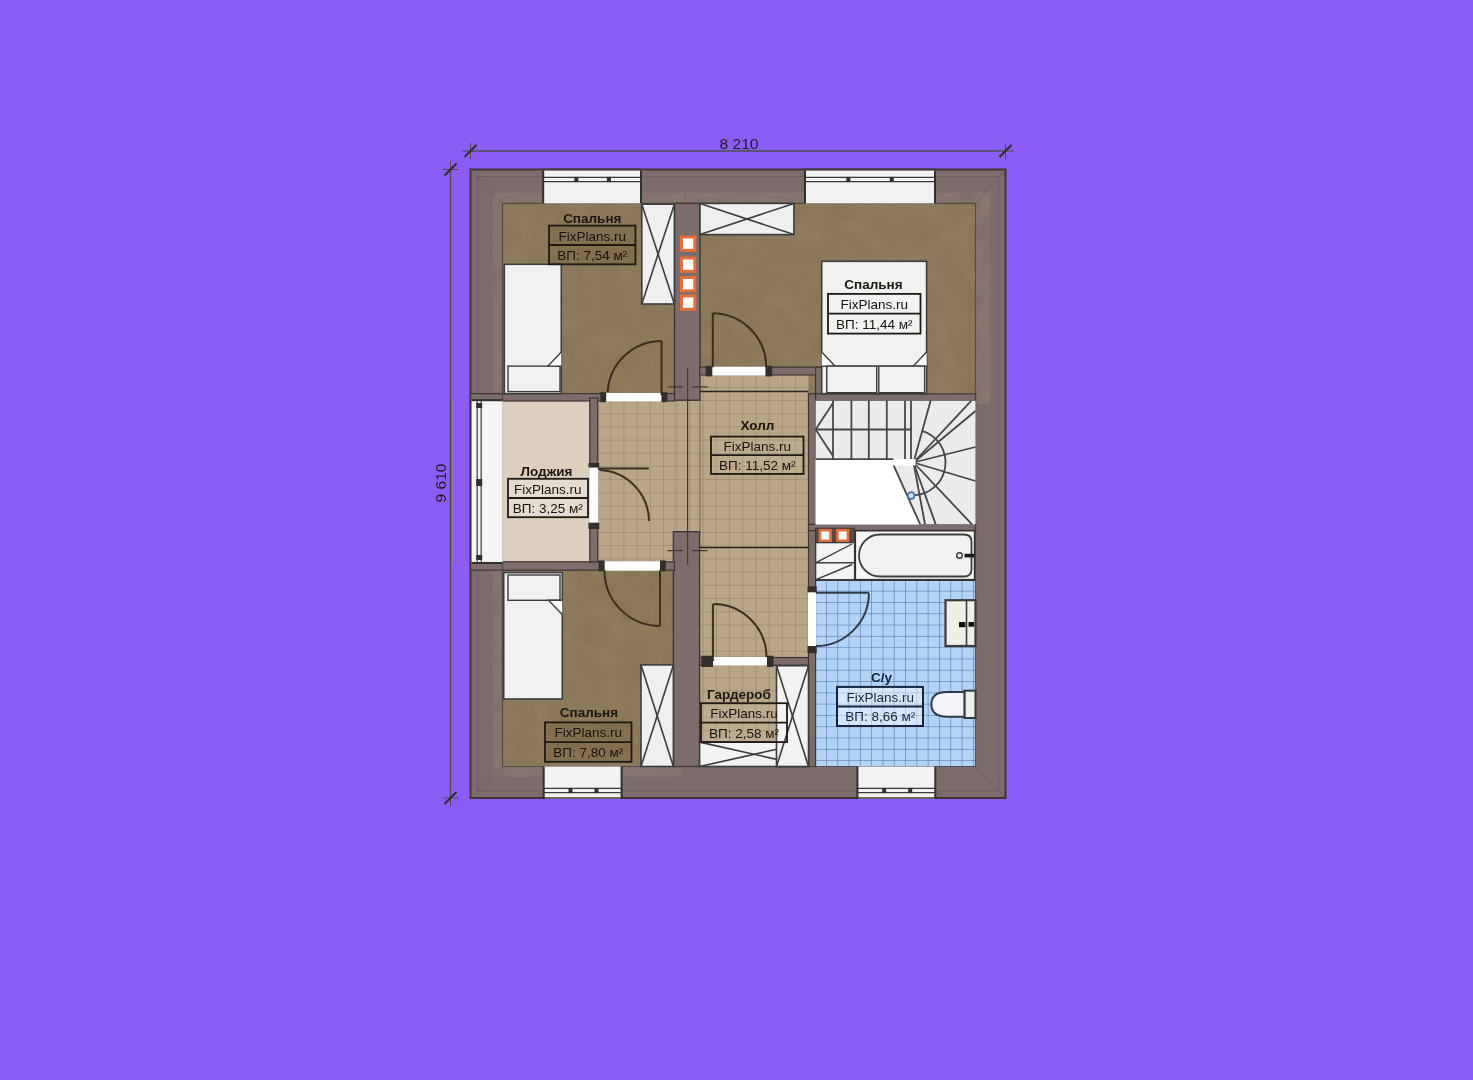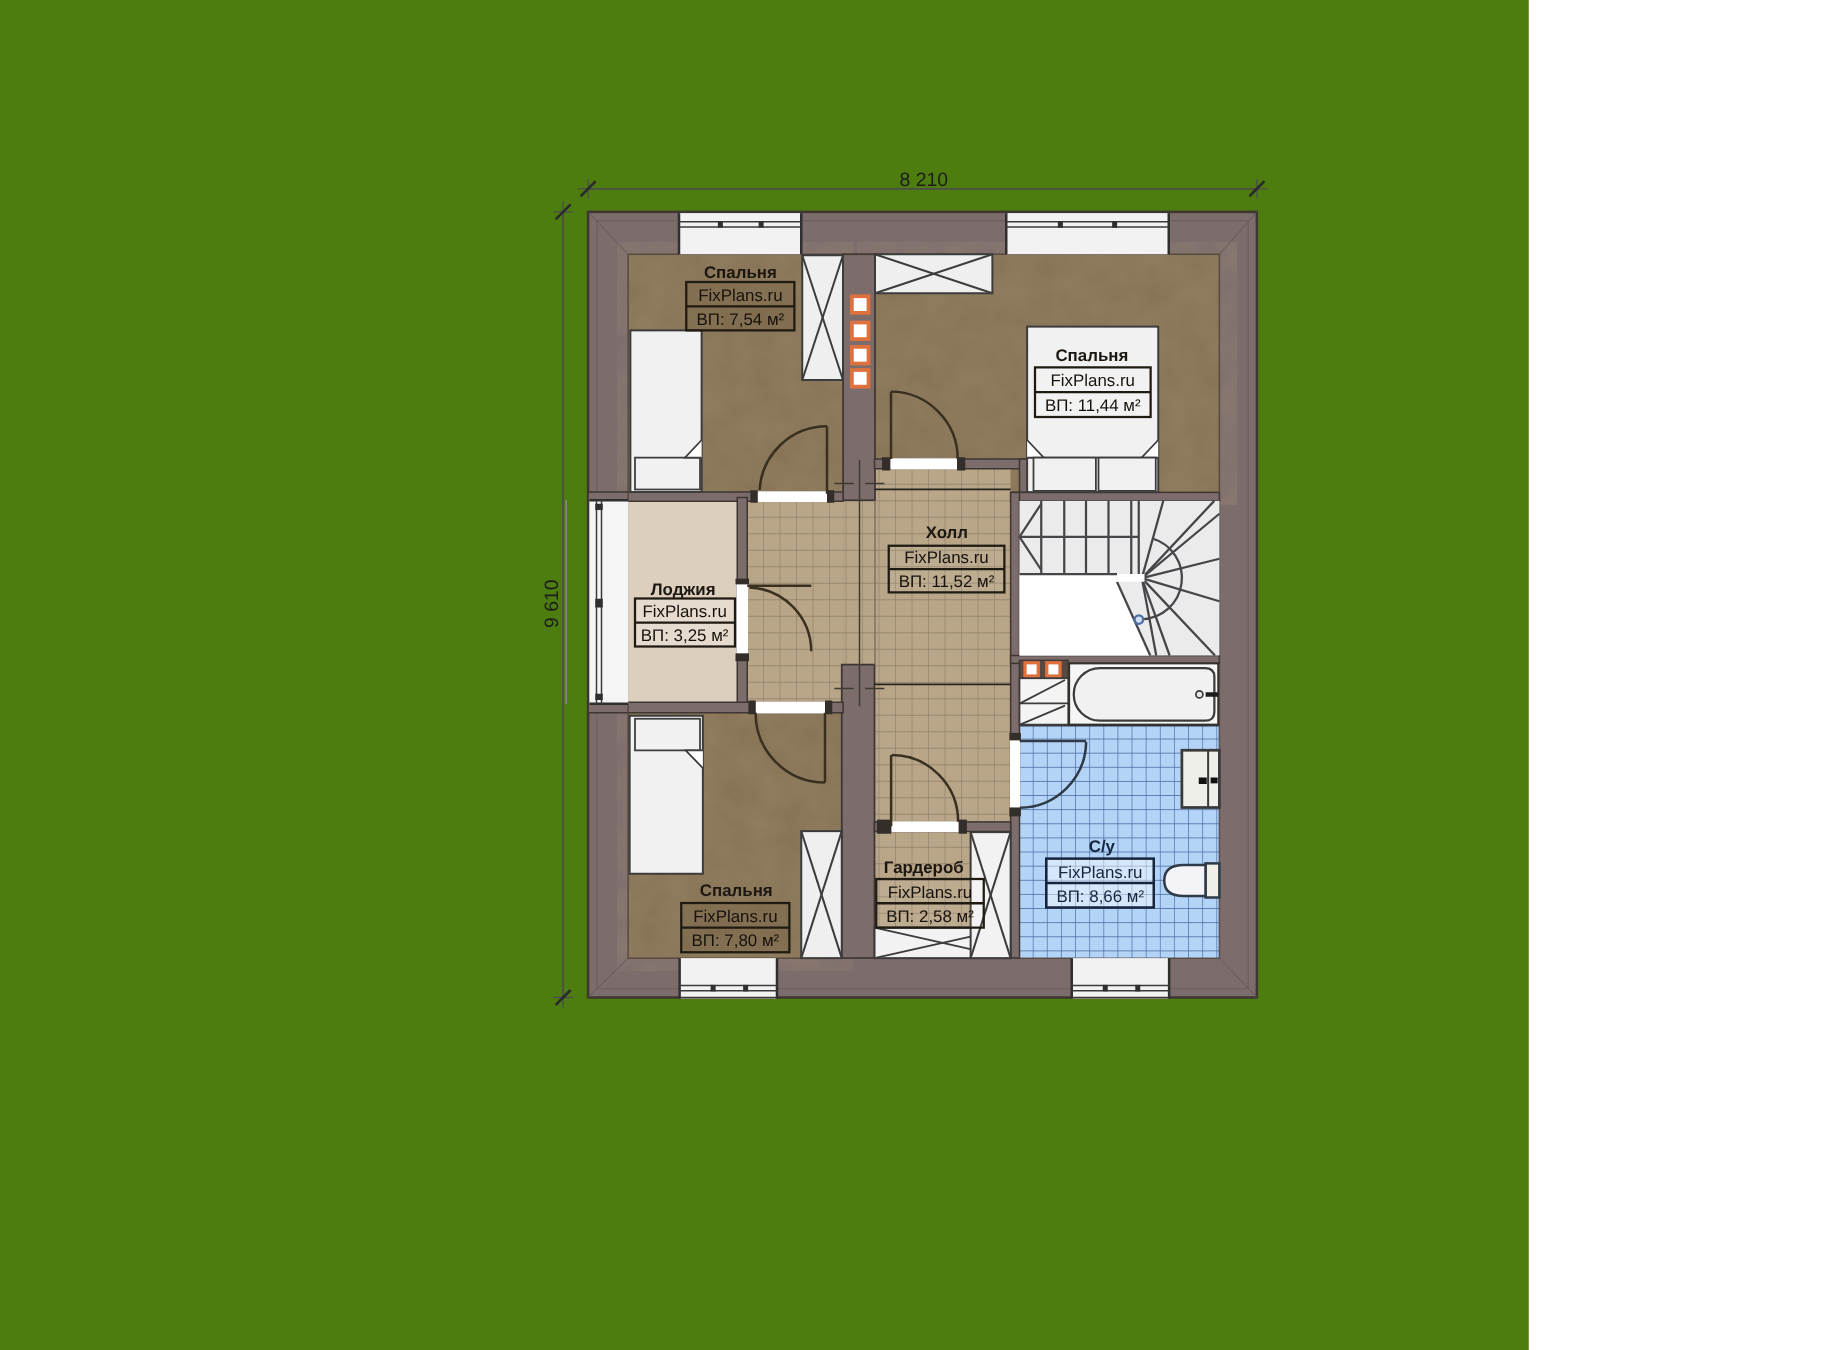--- a/index.html
+++ b/index.html
@@ -1,16 +1,16 @@
 <!DOCTYPE html>
 <html><head>
 <meta charset="utf-8">
 <style>
   html,body{margin:0;padding:0;background:#fff;}
-  .page{position:relative;width:1223px;height:1080px;background:#4d7c0f;overflow:hidden;
+  .page{position:relative;width:1473px;height:1080px;background:#8b5cf6;overflow:hidden;
         font-family:"Liberation Sans", sans-serif;}
 </style>
 </head>
 <body>
 <div class="page">
 <svg width="1473" height="1080" viewBox="0 0 1473 1080" xmlns="http://www.w3.org/2000/svg">
 <defs>
   <pattern id="tileTan" width="13.2" height="13.2" patternUnits="userSpaceOnUse" x="598" y="401">
     <rect width="13.2" height="13.2" fill="none"></rect>
     <path d="M13.2 0 V13.2 M0 13.2 H13.2" stroke="#6e6552" stroke-width="1" opacity="0.6" fill="none"></path>

